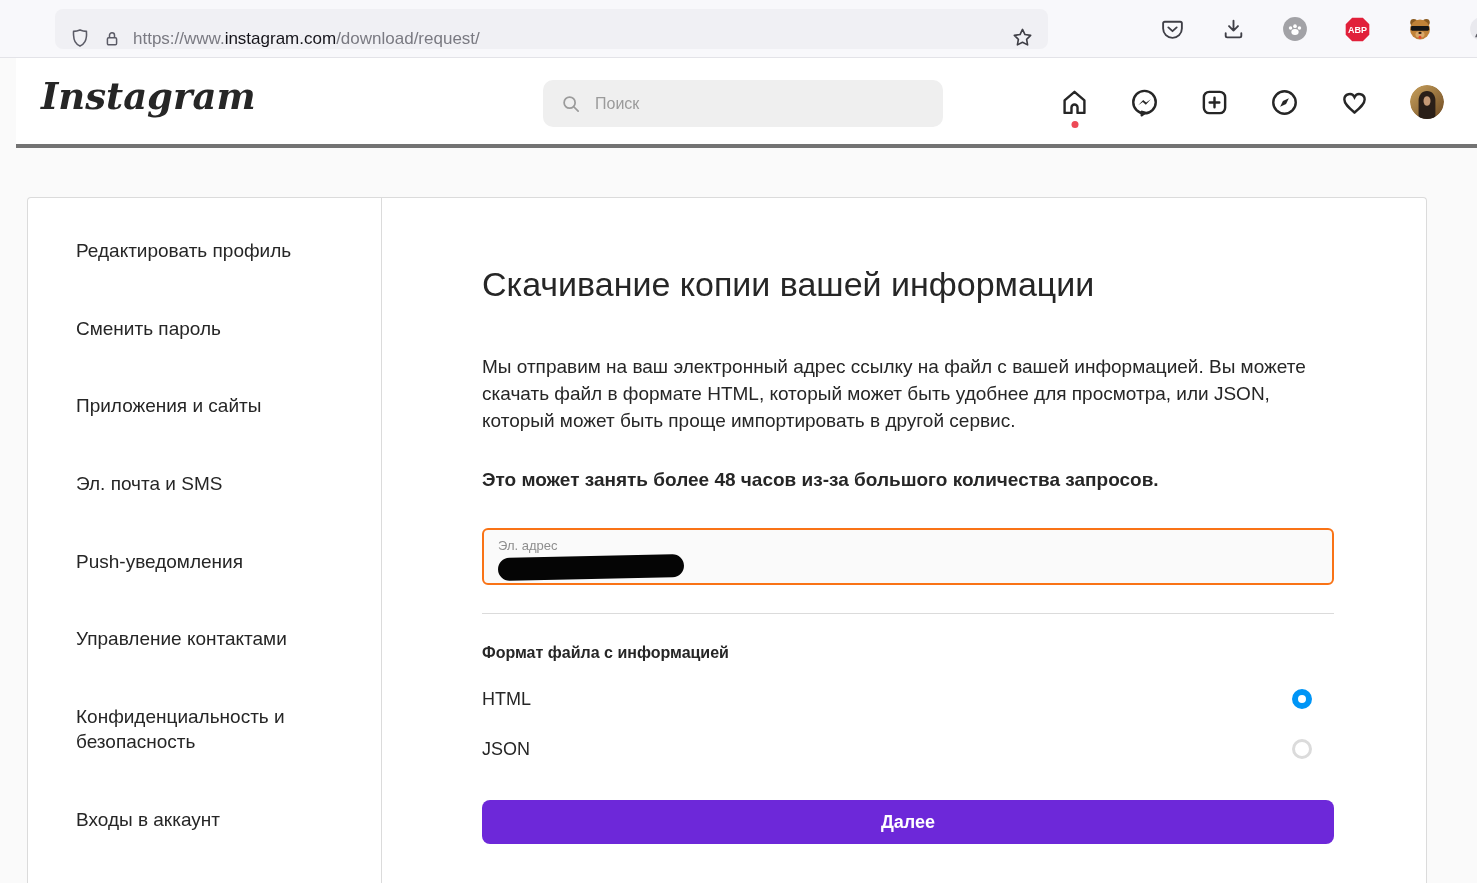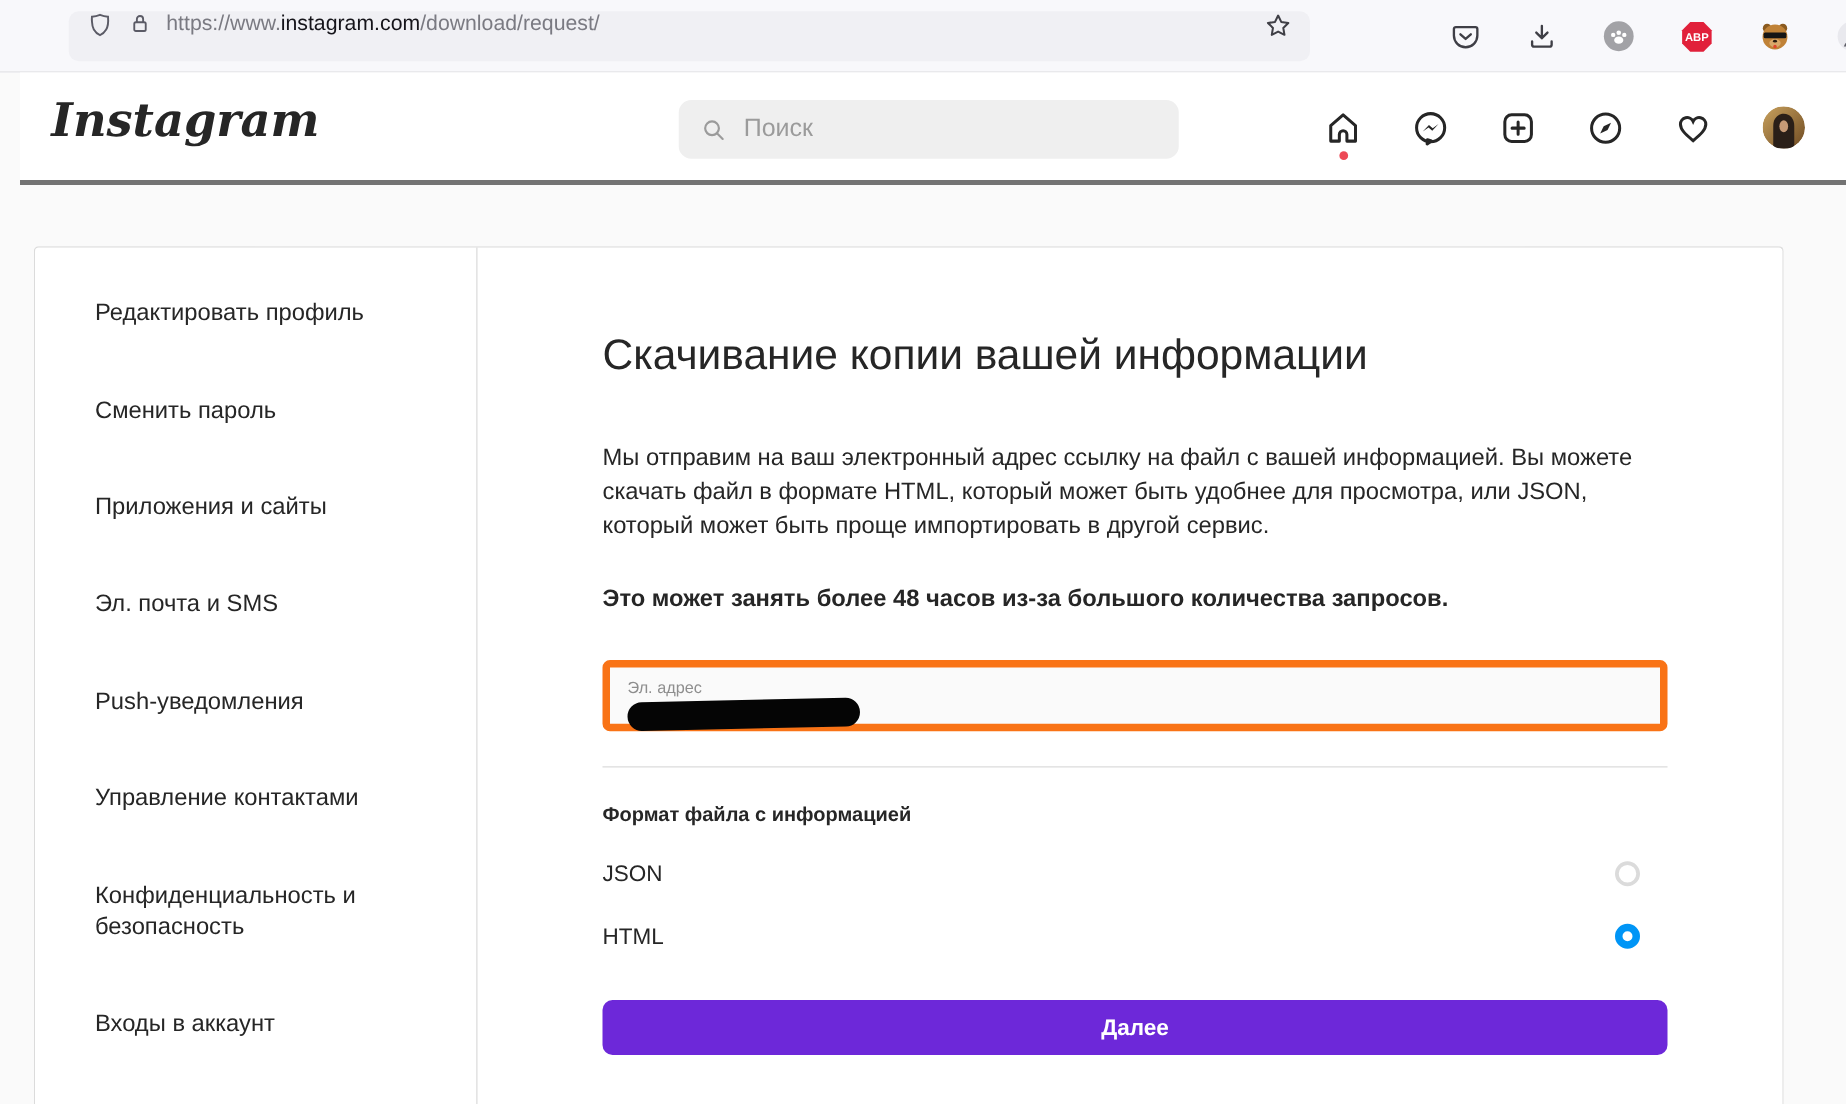--- a/index.html
+++ b/index.html
@@ -3,39 +3,39 @@
 <meta charset="utf-8">
 <style>
   * { margin:0; padding:0; box-sizing:border-box; }
   html,body { width:1477px; height:883px; overflow:hidden; background:#fafafa;
     font-family:"Liberation Sans", sans-serif; color:#262626; }
 
   
   .browser-bar { position:absolute; top:0; left:0; width:1477px; height:58px;
     background:#f8f8fb; border-bottom:1px solid #e3e3e8; }
   .url-bar { position:absolute; left:55px; top:9px; width:993px; height:40px;
-    background:#f0f0f4; border-radius:8px; display:flex; align-items:flex-start;
+    background:#f0f0f4; border-radius:8px; display:flex; align-items:flex-end;
     padding:0 14px; gap:11px; }
   .url-text { font-size:17px; color:#7a7a82; white-space:nowrap; }
   .url-domain { color:#15141a; }
   .url-star { margin-left:auto; display:flex; }
   .ext-icons { position:absolute; top:9px; left:1160px; height:40px;
     display:flex; align-items:center; gap:36px; }
   .ext-icons > span { display:flex; cursor:pointer; }
 
   
   .ig-header { position:absolute; top:58px; left:16px; width:1477px; height:90px;
     background:#fff; border-bottom:4px solid #737373; }
   .ig-logo { position:absolute; left:25px; top:16px; font-family:"DejaVu Serif", cursive;
     font-style:italic; font-weight:700; font-size:37px; color:#262626; cursor:pointer; }
   .search-box { position:absolute; left:527px; top:22px; width:400px; height:47px;
     background:#efefef; border-radius:10px; display:flex; align-items:center;
     padding:0 17px; gap:13px; }
   .search-box input { flex:1; border:none; background:transparent; outline:none;
-    font-size:20px; color:#8b5cf6; font-family:"Liberation Sans", sans-serif; }
+    font-size:16px; color:#8b5cf6; font-family:"Liberation Sans", sans-serif; }
   .search-box input::placeholder { color:#9b9b9b; }
   .nav-icons { position:absolute; right:49px; top:27px; display:flex;
     align-items:center; gap:41px; }
   .nav-item { position:relative; display:flex; cursor:pointer; }
   .red-dot { position:absolute; left:50%; bottom:-11px; transform:translateX(-50%);
     width:7px; height:7px; border-radius:50%; background:#ed4956; }
   .avatar { width:34px; height:34px; border-radius:50%; overflow:hidden; display:flex; }
 
   
   .container { position:absolute; left:27px; top:197px; width:1400px; height:687px;
@@ -43,21 +43,21 @@
     border-radius:4px 4px 0 0; display:flex; }
   .sidebar { width:354px; border-right:1px solid #dbdbdb; padding-top:14px; flex-shrink:0; }
   .side-item { padding:26px 28px 26px 48px; font-size:19px; line-height:1.35;
     color:#262626; cursor:pointer; }
   .content { flex:1; padding:52px 0 0 100px; }
   .content-inner { width:852px; }
   .page-title { font-size:34px; font-weight:300; line-height:42px; margin:13px 0 48px; }
   .desc { font-size:19px; line-height:27px; margin:0 0 34px; max-width:830px; }
   .warning { font-size:19px; font-weight:700; line-height:24px; margin:0 0 36px; }
   .email-field { width:852px; height:57px; background:#fafafa;
-    border:6px solid #f97316; border-radius:6px; padding:8px 14px 9px; cursor:text; }
+    border:2px solid #f97316; border-radius:6px; padding:8px 14px 9px; cursor:text; }
   .email-label { font-size:13px; color:#8e8e8e; margin-bottom:3px; }
   .redaction { width:186px; height:23px; background:#050505; border-radius:12px;
     transform:rotate(-1.2deg); }
   .divider { border:none; border-top:1px solid #dbdbdb; margin:28px 0 0; width:852px; }
   .format-label { font-size:16px; font-weight:700; margin:30px 0 12px; }
   .option-row { display:flex; align-items:center; justify-content:space-between;
     height:50px; cursor:pointer; }
   .option-label { font-size:18px; }
   .radio { width:20px; height:20px; border-radius:50%; margin-right:22px; background:#fff; }
   .radio.selected { border:6px solid #0095f6; }
@@ -219,24 +219,24 @@
       <div class="email-field">
         <div class="email-label">Эл. адрес</div>
         <div class="redaction"></div>
       </div>
 
       <hr class="divider">
 
       <div class="format-label">Формат файла с информацией</div>
 
       <div class="option-row">
+        <span class="option-label">HTML</span>
+        <span class="radio selected"></span>
+      </div>
+      <div class="option-row">
         <span class="option-label">JSON</span>
         <span class="radio unselected"></span>
       </div>
-      <div class="option-row">
-        <span class="option-label">HTML</span>
-        <span class="radio selected"></span>
-      </div>
 
       <button class="submit-btn">Далее</button>
     </div>
   </div>
 </div>
 
 </body></html>

